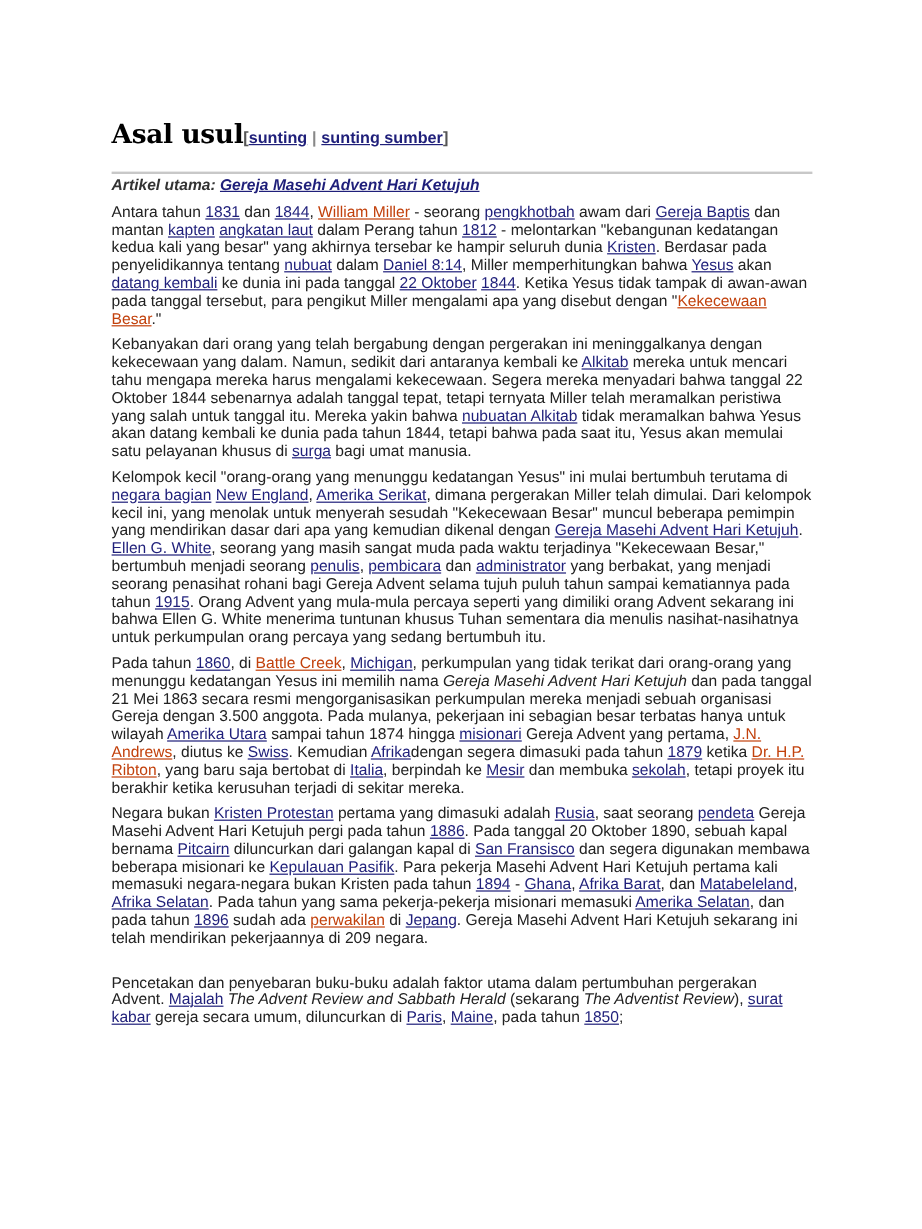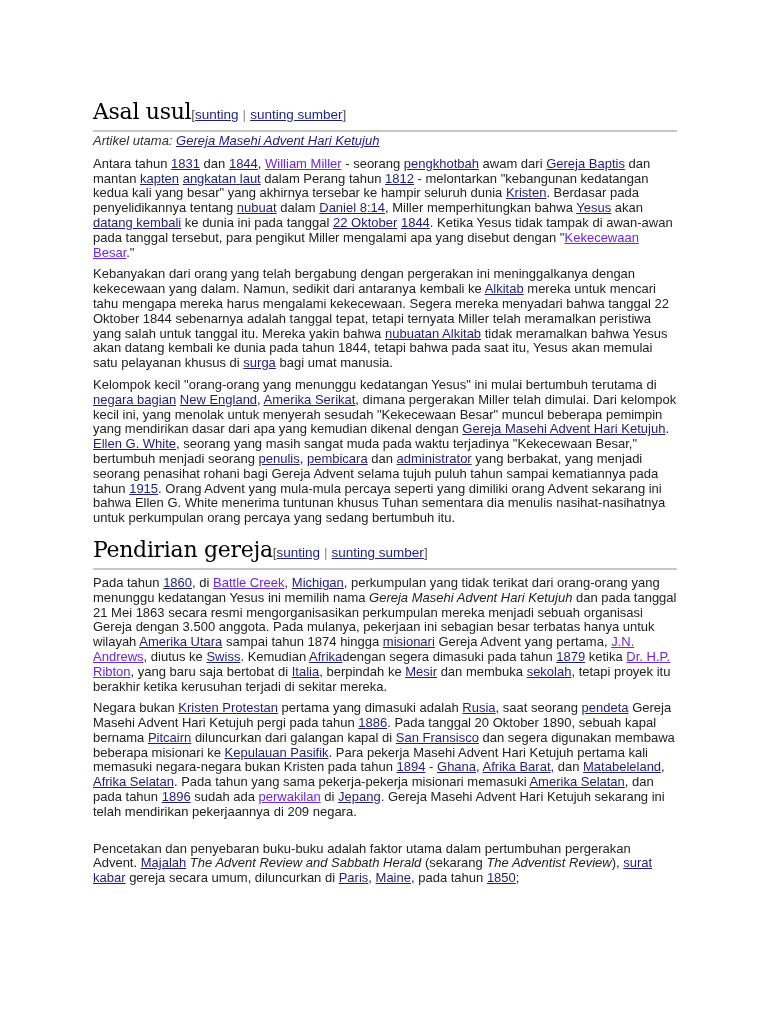--- a/index.html
+++ b/index.html
@@ -1,38 +1,37 @@
 <!DOCTYPE html>
 <html><head>
 <meta charset="utf-8">
 <style>
   html, body { margin: 0; padding: 0; background: #ffffff; }
   body { width: 768px; height: 1024px; overflow: hidden; position: relative; }
   .page { position: absolute; left: 93px; top: 98px; width: 584px; color: #222222;
     font-family: "Liberation Sans", sans-serif; font-size: 13px; line-height: 14.8px; }
-  h2 { font-family: "DejaVu Serif", "Liberation Serif", serif; font-weight: normal;
-    font-size: 22px; line-height: 28px; margin: 0 0 2px 0; padding-bottom: 1px;
+  h2 { font-family: "DejaVu Serif", "Liberation Serif", serif; font-weight: bold;
+    font-size: 22px; line-height: 28px; margin: 0 0 2px 0; padding-bottom: 14px;
     border-bottom: 2px solid #c8c8c8; color: #000; letter-spacing: -0.3px; }
   h2 .edit { font-family: "Liberation Sans", sans-serif; font-size: 13.5px; color: #555; letter-spacing: 0; }
   h2 .edit .sep { color: #888; margin: 0 4px; }
   a { color: #1f1f7a; text-decoration: underline; }
-  a.new { color: #6d28d9; }
-  .hatnote { font-style: italic; color: #333; margin: 2px 0 8px 0; }
+  a.new { color: #c2410c; }
+  .hatnote { font-style: italic; color: #333; margin: 2px 0 8px 0; font-weight: bold; }
   p { margin: 0 0 7px 0; }
   .s2 { margin-top: 10px; }
 </style>
 </head>
 <body>
 
 <div class="page">
 
   <h2><span>Asal usul</span><span class="edit">[<a href="#">sunting</a><span class="sep">|</span><a href="#">sunting sumber</a>]</span></h2>
   <div class="hatnote"><span>Artikel utama: </span><a href="#">Gereja Masehi Advent Hari Ketujuh</a></div>
   <p>Antara tahun <a href="#">1831</a> dan <a href="#">1844</a>, <a href="#" class="new">William Miller</a> - seorang <a href="#">pengkhotbah</a> awam dari <a href="#">Gereja Baptis</a> dan mantan <a href="#">kapten</a> <a href="#">angkatan laut</a> dalam Perang tahun <a href="#">1812</a> - melontarkan "kebangunan kedatangan kedua kali yang besar" yang akhirnya tersebar ke hampir seluruh dunia <a href="#">Kristen</a>. Berdasar pada penyelidikannya tentang <a href="#">nubuat</a> dalam <a href="#">Daniel 8:14</a>, Miller memperhitungkan bahwa <a href="#">Yesus</a> akan <a href="#">datang kembali</a> ke dunia ini pada tanggal <a href="#">22 Oktober</a> <a href="#">1844</a>. Ketika Yesus tidak tampak di awan-awan pada tanggal tersebut, para pengikut Miller mengalami apa yang disebut dengan "<a href="#" class="new">Kekecewaan Besar</a>."</p>
   <p>Kebanyakan dari orang yang telah bergabung dengan pergerakan ini meninggalkanya dengan kekecewaan yang dalam. Namun, sedikit dari antaranya kembali ke <a href="#">Alkitab</a> mereka untuk mencari tahu mengapa mereka harus mengalami kekecewaan. Segera mereka menyadari bahwa tanggal 22 Oktober 1844 sebenarnya adalah tanggal tepat, tetapi ternyata Miller telah meramalkan peristiwa yang salah untuk tanggal itu. Mereka yakin bahwa <a href="#">nubuatan Alkitab</a> tidak meramalkan bahwa Yesus akan datang kembali ke dunia pada tahun 1844, tetapi bahwa pada saat itu, Yesus akan memulai satu pelayanan khusus di <a href="#">surga</a> bagi umat manusia.</p>
   <p>Kelompok kecil "orang-orang yang menunggu kedatangan Yesus" ini mulai bertumbuh terutama di <a href="#">negara bagian</a> <a href="#">New England</a>, <a href="#">Amerika Serikat</a>, dimana pergerakan Miller telah dimulai. Dari kelompok kecil ini, yang menolak untuk menyerah sesudah "Kekecewaan Besar" muncul beberapa pemimpin yang mendirikan dasar dari apa yang kemudian dikenal dengan <a href="#">Gereja Masehi Advent Hari Ketujuh</a>. <a href="#">Ellen G. White</a>, seorang yang masih sangat muda pada waktu terjadinya "Kekecewaan Besar," bertumbuh menjadi seorang <a href="#">penulis</a>, <a href="#">pembicara</a> dan <a href="#">administrator</a> yang berbakat, yang menjadi seorang penasihat rohani bagi Gereja Advent selama tujuh puluh tahun sampai kematiannya pada tahun <a href="#">1915</a>. Orang Advent yang mula-mula percaya seperti yang dimiliki orang Advent sekarang ini bahwa Ellen G. White menerima tuntunan khusus Tuhan sementara dia menulis nasihat-nasihatnya untuk perkumpulan orang percaya yang sedang bertumbuh itu.</p>
 
-  <h2 class="s2"><span>Pendirian gereja</span><span class="edit">[<a href="#">sunting</a><span class="sep">|</span><a href="#">sunting sumber</a>]</span></h2>
   <p style="margin-top:6px">Pada tahun <a href="#">1860</a>, di <a href="#" class="new">Battle Creek</a>, <a href="#">Michigan</a>, perkumpulan yang tidak terikat dari orang-orang yang menunggu kedatangan Yesus ini memilih nama <i>Gereja Masehi Advent Hari Ketujuh</i> dan pada tanggal 21 Mei 1863 secara resmi mengorganisasikan perkumpulan mereka menjadi sebuah organisasi Gereja dengan 3.500 anggota. Pada mulanya, pekerjaan ini sebagian besar terbatas hanya untuk wilayah <a href="#">Amerika Utara</a> sampai tahun 1874 hingga <a href="#">misionari</a> Gereja Advent yang pertama, <a href="#" class="new">J.N. Andrews</a>, diutus ke <a href="#">Swiss</a>. Kemudian <a href="#">Afrika</a>dengan segera dimasuki pada tahun <a href="#">1879</a> ketika <a href="#" class="new">Dr. H.P. Ribton</a>, yang baru saja bertobat di <a href="#">Italia</a>, berpindah ke <a href="#">Mesir</a> dan membuka <a href="#">sekolah</a>, tetapi proyek itu berakhir ketika kerusuhan terjadi di sekitar mereka.</p>
   <p>Negara bukan <a href="#">Kristen Protestan</a> pertama yang dimasuki adalah <a href="#">Rusia</a>, saat seorang <a href="#">pendeta</a> Gereja Masehi Advent Hari Ketujuh pergi pada tahun <a href="#">1886</a>. Pada tanggal 20 Oktober 1890, sebuah kapal bernama <a href="#">Pitcairn</a> diluncurkan dari galangan kapal di <a href="#">San Fransisco</a> dan segera digunakan membawa beberapa misionari ke <a href="#">Kepulauan Pasifik</a>. Para pekerja Masehi Advent Hari Ketujuh pertama kali memasuki negara-negara bukan Kristen pada tahun <a href="#">1894</a> - <a href="#">Ghana</a>, <a href="#">Afrika Barat</a>, dan <a href="#">Matabeleland</a>, <a href="#">Afrika Selatan</a>. Pada tahun yang sama pekerja-pekerja misionari memasuki <a href="#">Amerika Selatan</a>, dan pada tahun <a href="#">1896</a> sudah ada <a href="#" class="new">perwakilan</a> di <a href="#">Jepang</a>. Gereja Masehi Advent Hari Ketujuh sekarang ini telah mendirikan pekerjaannya di 209 negara.</p>
 
   <p style="margin-top:22px">Pencetakan dan penyebaran buku-buku adalah faktor utama dalam pertumbuhan pergerakan Advent. <a href="#">Majalah</a> <i>The Advent Review and Sabbath Herald</i> (sekarang <i>The Adventist Review</i>), <a href="#">surat kabar</a> gereja secara umum, diluncurkan di <a href="#">Paris</a>, <a href="#">Maine</a>, pada tahun <a href="#">1850</a>;</p>
 </div>
 
 </body></html>

